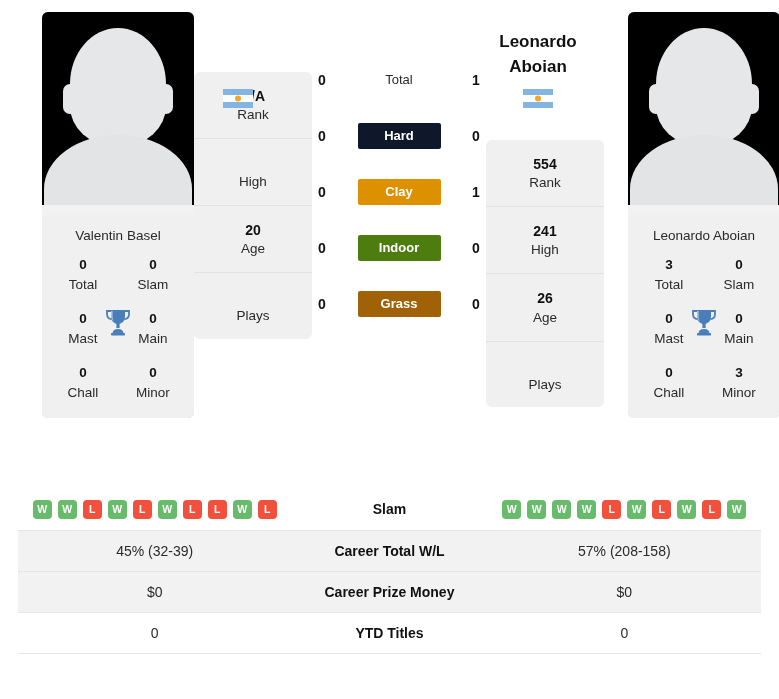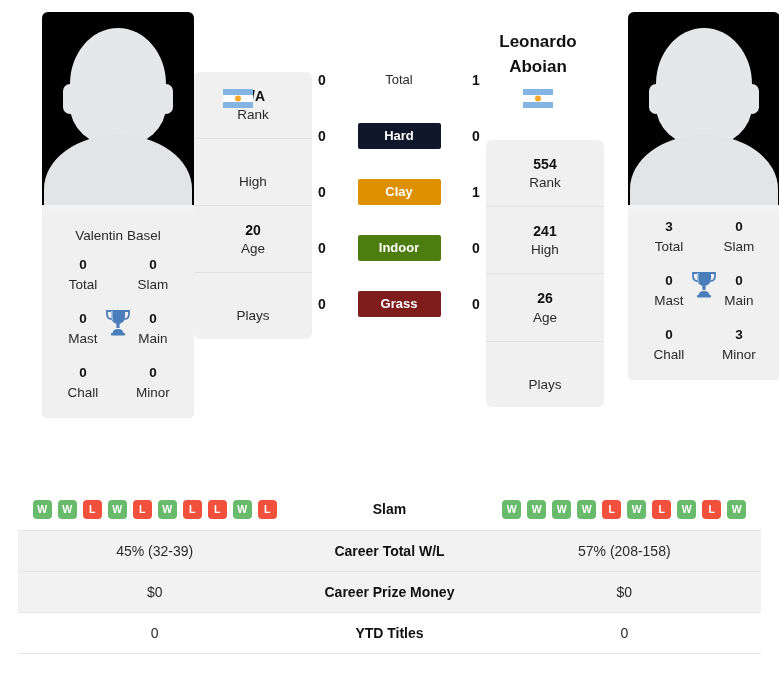--- a/index.html
+++ b/index.html
@@ -366,21 +366,21 @@
         </div>
 
         <div class="surface-row">
           <div class="surface-num">0</div>
           <div class="surface-pill" style="background:#4d7c0f">Indoor</div>
           <div class="surface-num">0</div>
         </div>
 
         <div class="surface-row">
           <div class="surface-num">0</div>
-          <div class="surface-pill" style="background:#7f1d1d">Grass</div>
+          <div class="surface-pill" style="background:#a16207">Grass</div>
           <div class="surface-num">0</div>
         </div>
 
       </div>
     </div>
 
     <div class="stat-card right">
       <div class="stat-cell">
         <div class="sval">554</div>
         <div class="slbl">Rank</div>
@@ -401,20 +401,21 @@
 
     <div class="player-col">
       <div class="avatar">
         <div class="sil-head"></div>
         <div class="sil-ear-l"></div>
         <div class="sil-ear-r"></div>
         <div class="sil-neck"></div>
         <div class="sil-body"></div>
         <div class="sil-floor"></div>
       </div>
+      <div class="player-name-caption">Leonardo Aboian</div>
       <div class="trophy-grid">
         <svg class="trophy-icon" viewBox="0 0 26 28">
           <path d="M6 2 h14 v7 a7 7 0 0 1 -14 0 z" fill="#4a7ebb"></path>
           <path d="M6 3 h1.6 v6.5 a6.5 6.5 0 0 0 1.6 4.2 a7 7 0 0 1 -3.2 -5.7 z" fill="#ffffff" opacity="0.55"></path>
           <path d="M6 3 h-4 v3.5 a5 5 0 0 0 4.6 4.6" fill="none" stroke="#4a7ebb" stroke-width="1.8"></path>
           <path d="M20 3 h4 v3.5 a5 5 0 0 1 -4.6 4.6" fill="none" stroke="#4a7ebb" stroke-width="1.8"></path>
           <rect x="11.4" y="15" width="3.2" height="5" fill="#4a7ebb"></rect>
           <path d="M7.5 26 q0 -5 5.5 -5 q5.5 0 5.5 5 z" fill="#4a7ebb"></path>
           <rect x="6" y="25" width="14" height="2.6" rx="0.8" fill="#4a7ebb"></rect>
         </svg>

